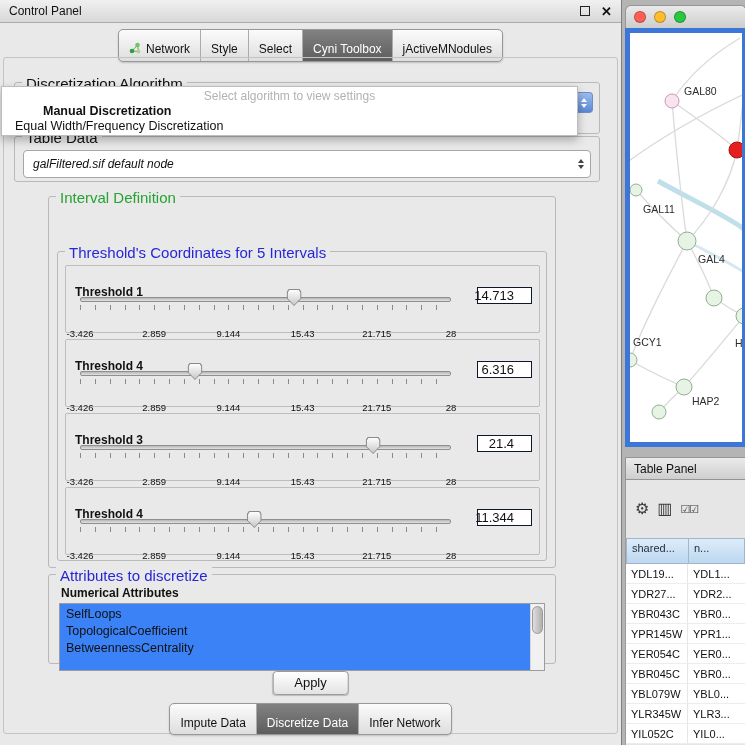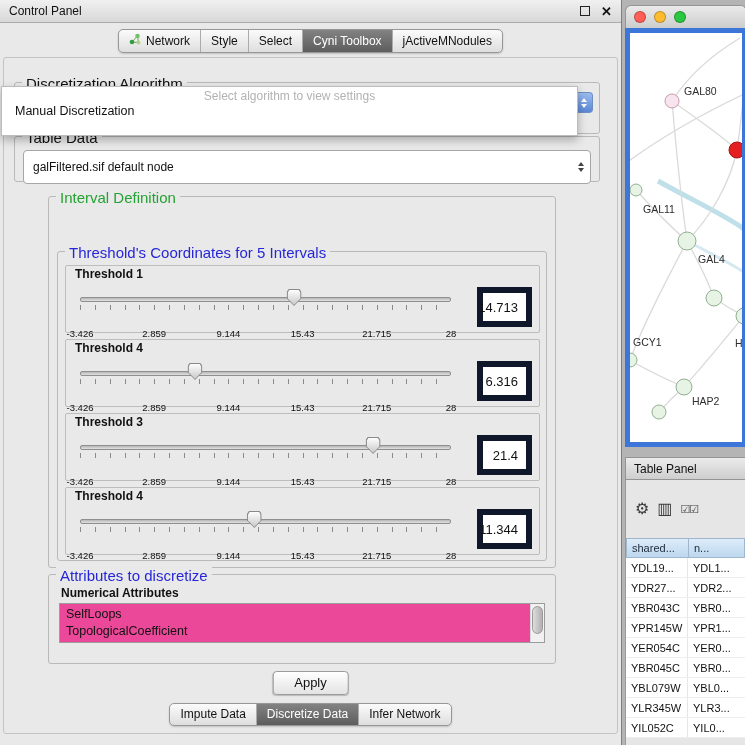--- a/index.html
+++ b/index.html
@@ -12,21 +12,21 @@
   .titlebar{height:22px;display:flex;align-items:center;padding:0 9px;
             background:linear-gradient(#f0f0f0,#d8d8d8);border-bottom:1px solid #ababab;
             font-size:12px;}
   .titlebar .spacer{flex:1;}
   .float-icon{width:8px;height:8px;border:1px solid #222;display:inline-block;margin-right:11px;}
   .close-icon{font-size:13px;font-weight:bold;line-height:1;}
 
   .top-tabbar{position:absolute;top:29px;left:0;width:100%;display:flex;justify-content:center;}
   .seg-group{display:flex;border:1px solid #979797;border-radius:5px;overflow:hidden;
              background:linear-gradient(#fbfbfb,#dedede);box-shadow:0 1px 2px rgba(0,0,0,.18);}
-  .seg{display:flex;align-items:center;gap:5px;padding:3px 10px 4px;font-size:12px;
+  .seg{display:flex;gap:5px;padding:12px 10px 4px;font-size:12px;
        border-left:1px solid #ababab;white-space:nowrap;}
   .seg:first-child{border-left:none;}
   .seg.selected{background:linear-gradient(#828282,#5d5d5d);color:#fff;}
 
   .panel-frame{position:absolute;left:3px;top:57px;width:615px;height:677px;
                border:1px solid #c3c3c3;border-radius:3px;box-sizing:border-box;}
 
   .group{position:absolute;border:1px solid #b9b9b9;border-radius:3px;box-sizing:border-box;}
   .group-title{position:absolute;top:-8px;left:7px;background:#e9e9e9;padding:0 4px;
                font-size:15px;white-space:nowrap;}
@@ -38,63 +38,63 @@
              border:1px solid #6f8fc0;border-left:none;border-radius:0 4px 4px 0;
              background:linear-gradient(#9cbdf0,#5b87d5);box-sizing:border-box;
              display:flex;flex-direction:column;align-items:center;justify-content:center;gap:2px;}
   .cap-up{width:0;height:0;border-left:3px solid transparent;border-right:3px solid transparent;border-bottom:4px solid #fff;}
   .cap-down{width:0;height:0;border-left:3px solid transparent;border-right:3px solid transparent;border-top:4px solid #fff;}
 
   .popup{position:absolute;left:1px;top:86px;width:577px;height:50px;background:#fff;
          border:1px solid #bdbdbd;box-shadow:0 4px 9px rgba(0,0,0,.28);z-index:5;box-sizing:border-box;}
   .popup-hint{text-align:center;font-size:12px;color:#b2b2b2;padding-top:2px;}
   .popup-opt{font-size:12.5px;padding:1px 0 0 13px;}
-  .popup-opt.bold{font-weight:normal;}
+  .popup-opt.bold{font-weight:bold;margin-left:28px;}
 
   #tabledata-group{left:14px;top:136px;width:586px;height:46px;}
   .combobox{position:absolute;background:#fff;border:1px solid #a6a6a6;border-radius:4px;
             box-sizing:border-box;display:flex;align-items:center;font-size:12px;
             padding:0 22px 0 9px;}
   .combobox.inline{position:relative;}
-  #tabledata-combo{left:8px;top:13px;right:8px;height:34px;}
+  #tabledata-combo{left:8px;top:13px;right:8px;height:28px;font-style:italic;}
   .spin{position:absolute;right:6px;top:50%;transform:translateY(-50%);
         display:flex;flex-direction:column;gap:2px;}
   .spin-up{width:0;height:0;border-left:3.5px solid transparent;border-right:3.5px solid transparent;border-bottom:4px solid #444;}
   .spin-down{width:0;height:0;border-left:3.5px solid transparent;border-right:3.5px solid transparent;border-top:4px solid #444;}
 
   #interval-group{left:48px;top:196px;width:508px;height:372px;}
   .num-row{position:absolute;left:12px;top:18px;height:22px;display:flex;align-items:center;}
   .num-label{font-weight:bold;font-size:12px;}
   #num-combo{margin-left:26px;width:272px;height:22px;}
 
   #thresholds-group{left:8px;top:54px;width:490px;height:310px;}
   .thr-rows{position:absolute;left:0;right:0;top:0;bottom:0;padding-top:13px;}
   .thr-row{position:relative;margin:0 6px 6px 7px;height:68px;border:1px solid #bdbdbd;
            border-radius:2px;box-sizing:border-box;}
-  .thr-label{position:absolute;left:9px;top:1px;font-size:12px;font-weight:bold;}
-  .value-box{position:absolute;right:7px;top:21px;width:55px;height:40px;background:#fff;
-             border:6px solid #0f172a;box-sizing:border-box;font-size:13px;
-             display:flex;align-items:center;justify-content:flex-end;padding-right:8px;}
+  .thr-label{position:absolute;left:9px;top:19px;font-size:12px;font-weight:bold;}
+  .value-box{position:absolute;right:7px;top:21px;width:55px;height:17px;background:#fff;
+             border:1px solid #0f172a;box-sizing:border-box;font-size:13px;
+             display:flex;align-items:center;justify-content:flex-end;padding-right:17px;}
   .slider{position:absolute;left:14px;top:22px;right:88px;height:40px;}
   .track{position:absolute;left:0;right:0;top:9px;height:3px;
          background:linear-gradient(#b6b6b6,#e2e2e2);border:1px solid #8f8f8f;border-radius:2px;}
   .handle{position:absolute;top:1px;width:15px;height:17px;transform:translateX(-50%);z-index:2;}
   .handle::before{content:"";position:absolute;left:0;top:0;right:0;bottom:0;background:#8a8a8a;
         clip-path:polygon(14% 0,86% 0,100% 18%,100% 55%,50% 100%,0 55%,0 18%);}
   .handle::after{content:"";position:absolute;left:1px;top:1px;right:1px;bottom:1px;
         background:linear-gradient(#fdfdfd,#c9c9c9);
         clip-path:polygon(14% 0,86% 0,100% 18%,100% 55%,50% 100%,0 55%,0 18%);}
   .ticks{position:absolute;left:0;right:0;top:17px;height:5px;
          background-image:repeating-linear-gradient(to right,#8a8a8a 0,#8a8a8a 1px,transparent 1px,transparent 4%);}
   .scale{position:absolute;left:0;right:0;top:40px;height:12px;}
   .scale span{position:absolute;transform:translateX(-50%);font-size:9.5px;white-space:nowrap;}
 
   #attrs-group{left:48px;top:574px;width:508px;height:90px;}
   .attrs-label{position:absolute;left:12px;top:11px;font-size:12px;font-weight:bold;}
-  .listbox{position:absolute;left:10px;top:28px;right:10px;height:40px;background:#ec4899;
+  .listbox{position:absolute;left:10px;top:28px;right:10px;height:68px;background:#3b82f6;
            border:1px solid #9c9c9c;box-sizing:border-box;overflow:hidden;}
   .list-items{padding:2px 0 0 6px;font-size:12.5px;line-height:17px;}
   .vscroll{position:absolute;top:0;right:0;bottom:0;width:13px;background:#f1f1f1;border-left:1px solid #d6d6d6;}
   .vthumb{margin:2px 1px;height:26px;border:1px solid #9a9a9a;border-radius:6px;
           background:linear-gradient(to right,#dedede,#b0b0b0);}
 
   .apply-btn{position:absolute;top:671px;left:50%;transform:translateX(-50%);
              padding:3px 21px 4px;font-size:13px;background:linear-gradient(#ffffff,#e3e3e3);
              border:1px solid #9b9b9b;border-radius:4px;box-shadow:0 1px 1px rgba(0,0,0,.2);
              font-family:inherit;color:#111;}
@@ -117,21 +117,21 @@
   .node-label{font-family:"Liberation Sans",sans-serif;font-size:10.5px;fill:#2d2d2d;}
 
   .table-titlebar{position:absolute;left:625px;top:457px;width:120px;height:23px;
                   background:linear-gradient(#ebebeb,#cecece);border:1px solid #949494;border-right:none;
                   display:flex;align-items:center;padding-left:8px;font-size:12px;box-sizing:border-box;}
   .table-panel{position:absolute;left:625px;top:480px;width:120px;height:265px;background:#e6e6e6;
                border-left:1px solid #9a9a9a;box-sizing:border-box;overflow:hidden;}
   .tp-toolbar{height:58px;display:flex;align-items:center;gap:8px;padding-left:9px;}
   .tool-btn{background:none;border:none;padding:0;color:#3c3c3c;font-family:inherit;font-size:16px;line-height:1;}
   .tool-btn.small{font-size:11px;letter-spacing:-1px;}
-  .tp-header{display:flex;height:20px;}
+  .tp-header{display:flex;height:26px;}
   .th-cell{box-sizing:border-box;background:linear-gradient(#ddecfa,#bdd7ef);
            border:1px solid #9fb6cd;border-right:none;font-size:11px;color:#1c2a3a;
            padding:3px 0 0 5px;overflow:hidden;white-space:nowrap;}
   .th-cell.c1{width:62px;}
   .th-cell.c2{flex:1;border-right:1px solid #9fb6cd;}
   .tp-body{background:#fff;}
   .t-row{display:flex;height:19px;border-bottom:1px solid #ededed;font-size:11px;}
   .t-cell{box-sizing:border-box;padding-left:5px;overflow:hidden;white-space:nowrap;
           display:flex;align-items:center;}
   .t-cell.c1{width:62px;border-right:1px solid #e6e6e6;}
@@ -179,20 +179,21 @@
   <div class="group" id="algo-group">
     <span class="group-title">Discretization Algorithm</span>
   </div>
   <div class="combo-cap">
     <span class="cap-up"></span>
     <span class="cap-down"></span>
   </div>
   <div class="popup">
     <div class="popup-hint">Select algorithm to view settings</div>
     <div class="popup-opt bold">Manual Discretization</div>
+    <div class="popup-opt">Equal Width/Frequency Discretization</div>
   </div>
 
   <div class="group" id="tabledata-group">
     <span class="group-title">Table Data</span>
     <div class="combobox" id="tabledata-combo">
       <span>galFiltered.sif default node</span>
       <span class="spin">
         <span class="spin-up"></span>
           <span class="spin-down"></span>
       </span>

